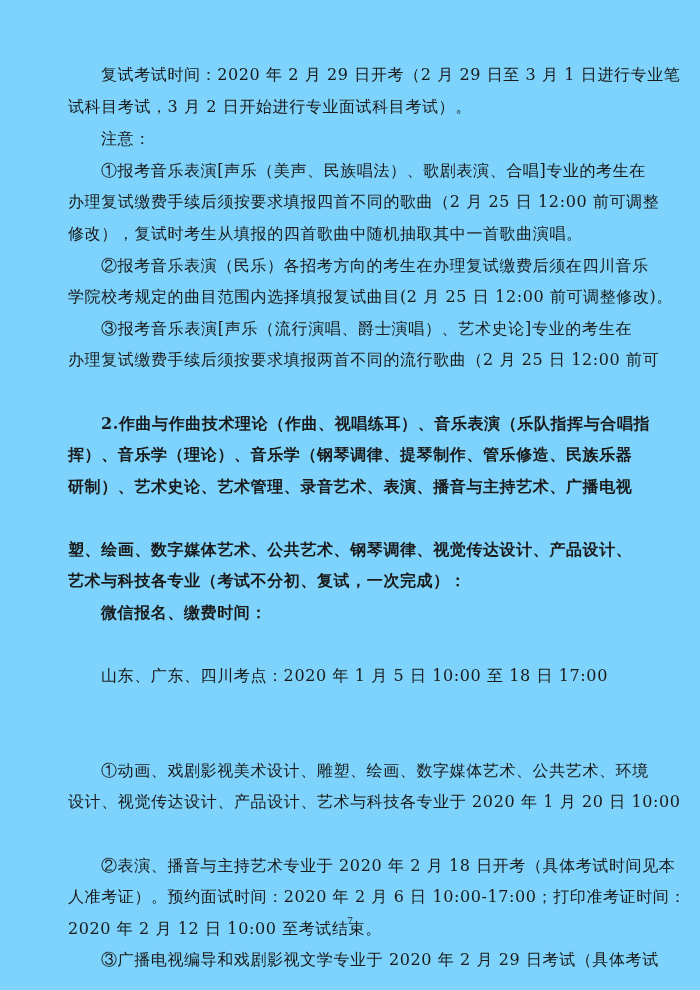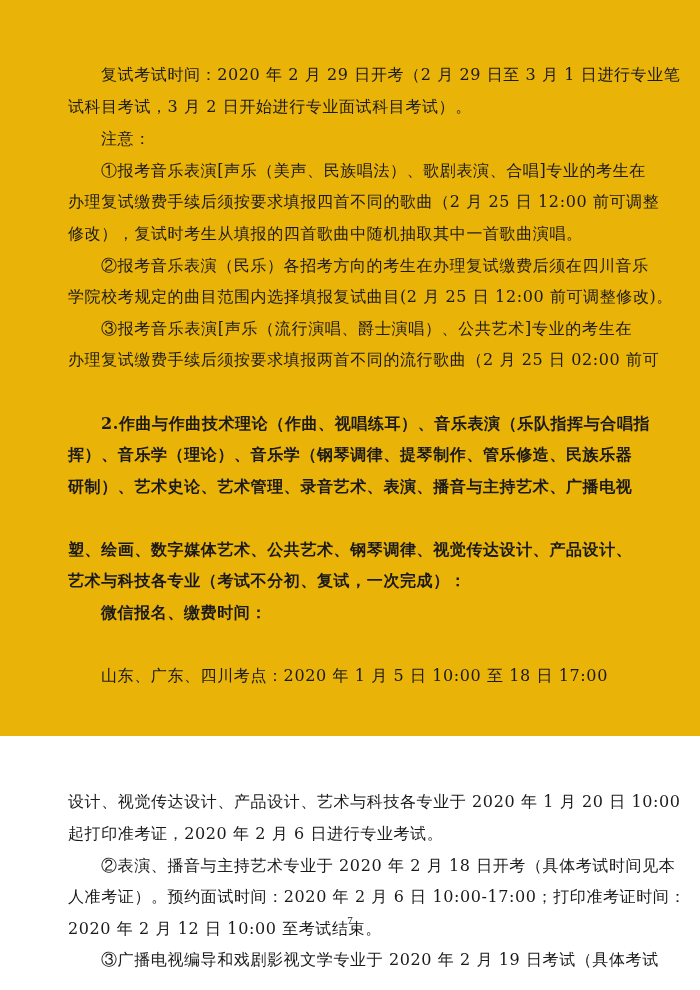--- a/index.html
+++ b/index.html
@@ -1,18 +1,18 @@
 <!DOCTYPE html>
 <html><head>
 <meta charset="utf-8">
 <style>
   html, body { margin: 0; padding: 0; background: #ffffff; }
   body { width: 700px; height: 990px; position: relative; overflow: hidden;
          font-family: "DejaVu Serif", "Liberation Serif", serif; color: #1a1a1a; }
-  .page { position: absolute; left: 0; top: 0; width: 700px; height: 736px; background: #eab308; }
+  .page { position: absolute; left: 0; top: 0; width: 700px; height: 990px; background: #7dd3fc; }
   .line { position: absolute; left: 68px; width: 564px; height: 24px; font-size: 16px;
           line-height: 24px; white-space: nowrap; text-align: justify; text-align-last: justify;
           letter-spacing: 0.6px; }
   .line.indent { left: 101px; width: 531px; }
   .line.last { text-align-last: left; }
   .line.bold { font-weight: bold; }
   .pagenum { position: absolute; left: 340px; top: 914px; width: 20px; text-align: center;
              font-size: 11px; font-family: "Liberation Serif", serif; }
 </style>
 </head>
@@ -25,36 +25,36 @@
 
   <div class="line indent last" style="top:127px">注意：</div>
 
   <div class="line indent" style="top:159px">①报考音乐表演[声乐（美声、民族唱法）、歌剧表演、合唱]专业的考生在</div>
   <div class="line" style="top:190px">办理复试缴费手续后须按要求填报四首不同的歌曲（2 月 25 日 12:00 前可调整</div>
   <div class="line last" style="top:222px">修改），复试时考生从填报的四首歌曲中随机抽取其中一首歌曲演唱。</div>
 
   <div class="line indent" style="top:254px">②报考音乐表演（民乐）各招考方向的考生在办理复试缴费后须在四川音乐</div>
   <div class="line" style="top:285px">学院校考规定的曲目范围内选择填报复试曲目(2 月 25 日 12:00 前可调整修改)。</div>
 
-  <div class="line indent" style="top:317px">③报考音乐表演[声乐（流行演唱、爵士演唱）、公共艺术]专业的考生在</div>
-  <div class="line" style="top:348px">办理复试缴费手续后须按要求填报两首不同的流行歌曲（2 月 25 日 02:00 前可</div>
+  <div class="line indent" style="top:317px">③报考音乐表演[声乐（流行演唱、爵士演唱）、艺术史论]专业的考生在</div>
+  <div class="line" style="top:348px">办理复试缴费手续后须按要求填报两首不同的流行歌曲（2 月 25 日 12:00 前可</div>
 
   <div class="line indent bold" style="top:412px">2.作曲与作曲技术理论（作曲、视唱练耳）、音乐表演（乐队指挥与合唱指</div>
   <div class="line bold" style="top:443px">挥）、音乐学（理论）、音乐学（钢琴调律、提琴制作、管乐修造、民族乐器</div>
   <div class="line bold" style="top:475px">研制）、艺术史论、艺术管理、录音艺术、表演、播音与主持艺术、广播电视</div>
   <div class="line bold" style="top:538px">塑、绘画、数字媒体艺术、公共艺术、钢琴调律、视觉传达设计、产品设计、</div>
   <div class="line indent bold last" style="top:601px">微信报名、缴费时间：</div>
 
   <div class="line bold last" style="top:569px">艺术与科技各专业（考试不分初、复试，一次完成）：</div>
   <div class="line indent last" style="top:664px">山东、广东、四川考点：2020 年 1 月 5 日 10:00 至 18 日 17:00</div>
 
 
+  <div class="line indent" style="top:759px">①动画、戏剧影视美术设计、雕塑、绘画、数字媒体艺术、公共艺术、环境</div>
   <div class="line" style="top:790px">设计、视觉传达设计、产品设计、艺术与科技各专业于 2020 年 1 月 20 日 10:00</div>
-  <div class="line last" style="top:822px">起打印准考证，2020 年 2 月 6 日进行专业考试。</div>
 
   <div class="line indent" style="top:854px">②表演、播音与主持艺术专业于 2020 年 2 月 18 日开考（具体考试时间见本</div>
   <div class="line" style="top:885px">人准考证）。预约面试时间：2020 年 2 月 6 日 10:00-17:00；打印准考证时间：</div>
   <div class="line last" style="top:917px">2020 年 2 月 12 日 10:00 至考试结束。</div>
 
-  <div class="line indent" style="top:948px">③广播电视编导和戏剧影视文学专业于 2020 年 2 月 19 日考试（具体考试</div>
+  <div class="line indent" style="top:948px">③广播电视编导和戏剧影视文学专业于 2020 年 2 月 29 日考试（具体考试</div>
 
   <div class="pagenum">7</div>
 </div>
 
 </body></html>

